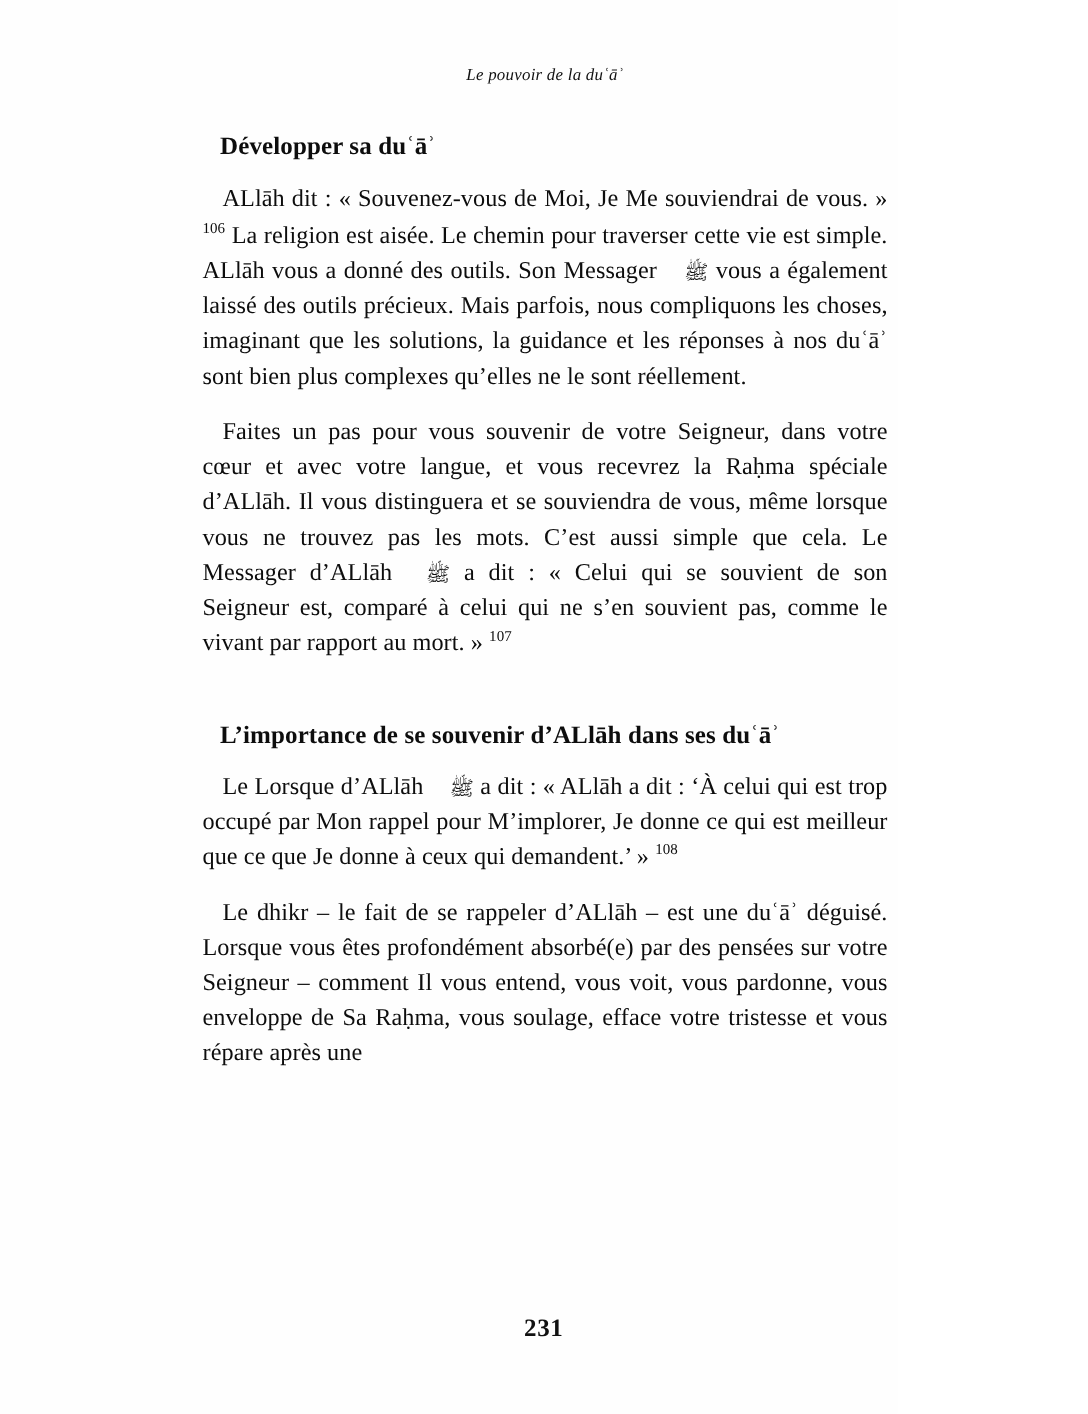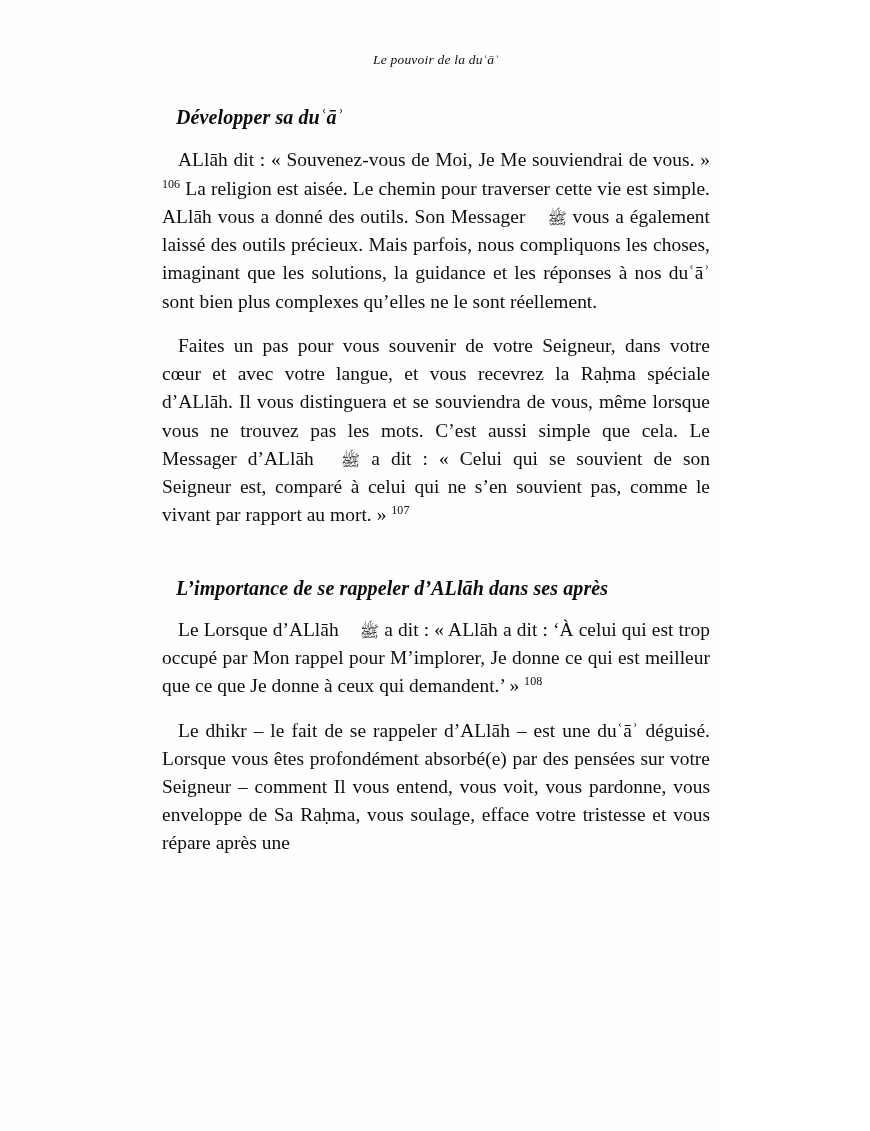--- a/index.html
+++ b/index.html
@@ -42,21 +42,20 @@
   .column {
     position: absolute;
     left: 162px;
     top: 104px;
     width: 548px;
   }
 
   h2.section-heading {
     font-size: 20px;
     font-weight: bold;
-    font-style: italic;
     margin: 0;
     padding: 0;
     line-height: 1.32;
     text-indent: 14px;
     letter-spacing: 0.1px;
   }
 
   h2.heading-one {
     margin-bottom: 16px;
   }
@@ -156,27 +155,28 @@
     <p class="body-par">
       <span>ALlāh dit : « </span><span class="it">Souvenez-vous de Moi, Je Me souviendrai de vous.</span><span> » </span><span class="fn-ref">106</span><span> La religion est aisée. Le chemin pour traverser cette vie est simple. ALlāh vous a donné des outils. Son Messager </span><span class="sallam">ﷺ</span><span> vous a également laissé des outils précieux. Mais parfois, nous compliquons les choses, imaginant que les solutions, la guidance et les réponses à nos </span><span class="it">duʿāʾ</span><span> sont bien plus complexes qu’elles ne le sont réellement.</span>
     </p>
 
     <p class="body-par">
       <span>Faites un pas pour vous souvenir de votre Seigneur, dans votre cœur et avec votre langue, et vous recevrez la </span><span class="it">Raḥma</span><span> spéciale d’ALlāh. Il vous distinguera et se souviendra de vous, même lorsque vous ne trouvez pas les mots. C’est aussi simple que cela. Le Messager d’ALlāh </span><span class="sallam">ﷺ</span><span> a dit : « </span><span class="it">Celui qui se souvient de son Seigneur est, comparé à celui qui ne s’en souvient pas, comme le vivant par rapport au mort.</span><span> » </span><span class="fn-ref">107</span>
     </p>
 
     <div class="block-gap"></div>
 
-    <h2 class="section-heading heading-two">L’importance de se rappeler d’ALlāh dans ses après</h2>
+    <h2 class="section-heading heading-two">L’importance de se souvenir d’ALlāh dans ses duʿāʾ</h2>
 
     <p class="body-par">
       <span>Le Lorsque d’ALlāh </span><span class="sallam">ﷺ</span><span> a dit : « </span><span class="it">ALlāh a dit : ‘À celui qui est trop occupé par Mon rappel pour M’implorer, Je donne ce qui est meilleur que ce que Je donne à ceux qui demandent.’</span><span> » </span><span class="fn-ref">108</span>
     </p>
 
     <p class="body-par">
       <span>Le </span><span class="it">dhikr</span><span> – le fait de se rappeler d’ALlāh – est une </span><span class="it">duʿāʾ</span><span> déguisé. Lorsque vous êtes profondément absorbé(e) par des pensées sur votre Seigneur – comment Il vous entend, vous voit, vous pardonne, vous enveloppe de Sa </span><span class="it">Raḥma</span><span>, vous soulage, efface votre tristesse et vous répare après une</span>
     </p>
 
   </div>
 
 
+  <div class="folio">231</div>
 
 </div>
 
 </body></html>

